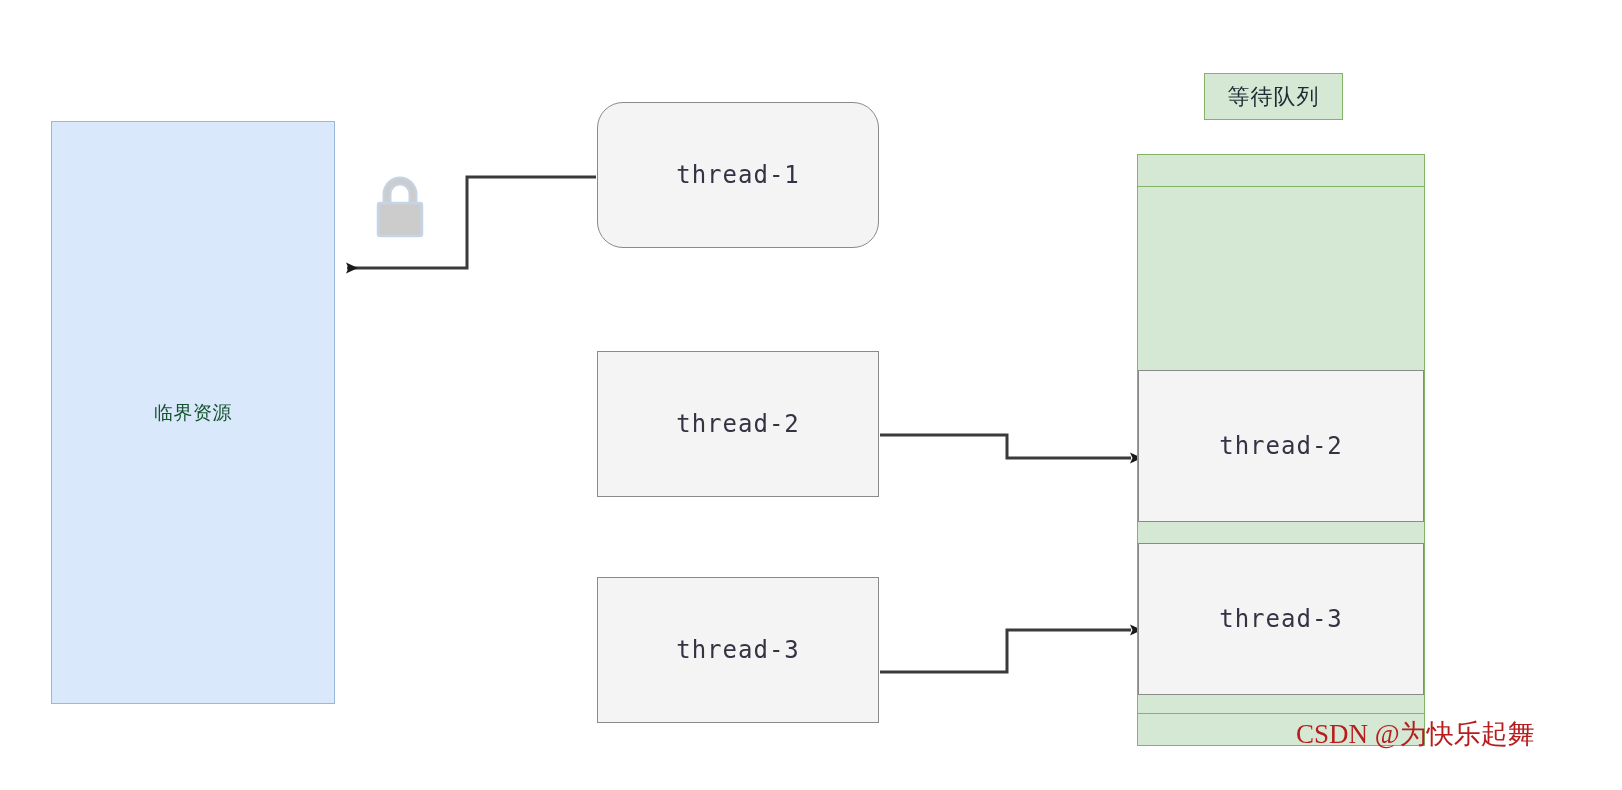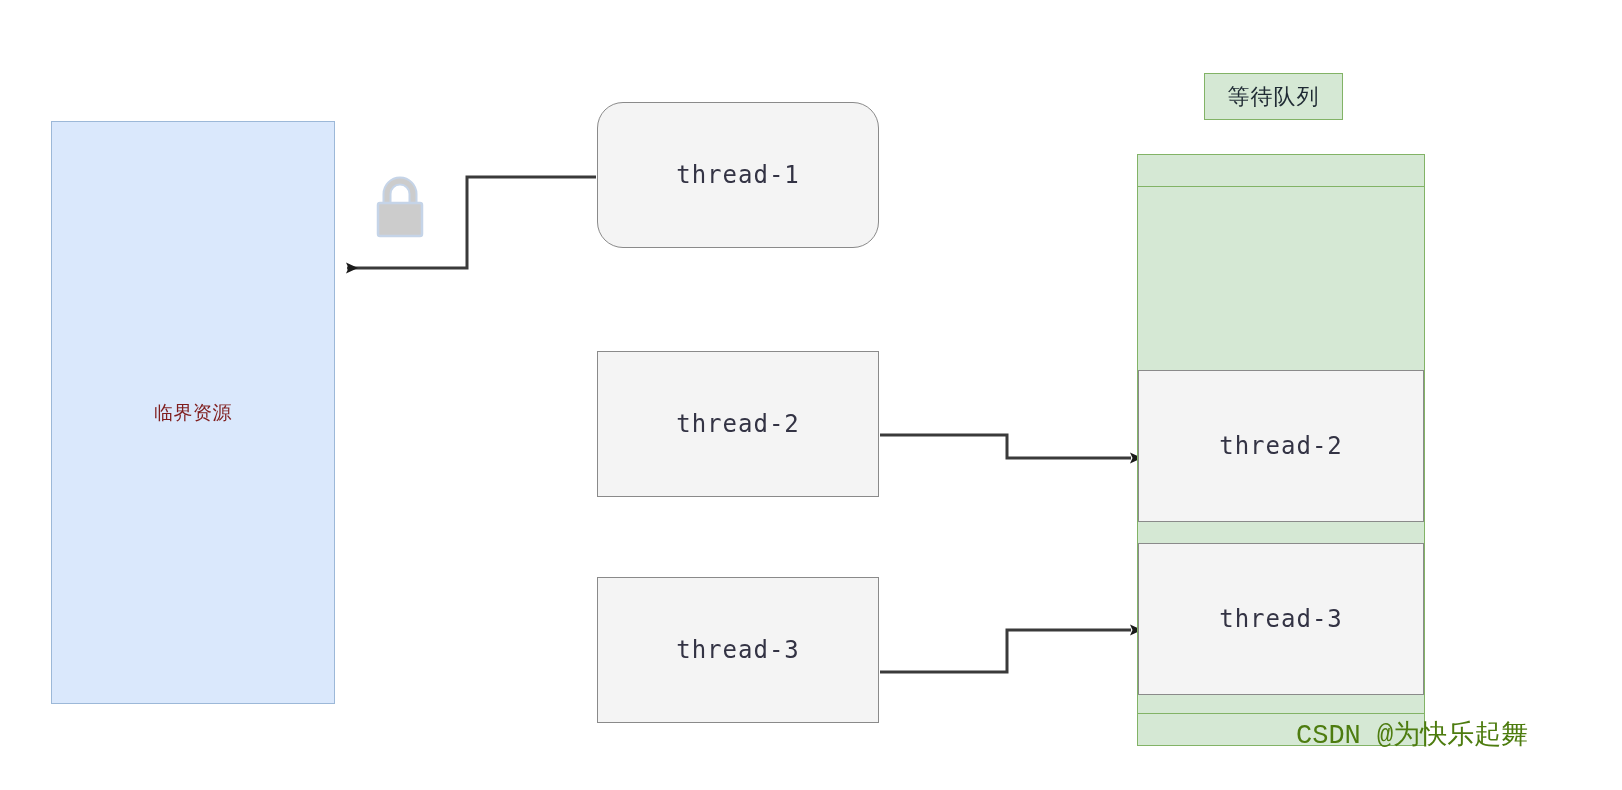--- a/index.html
+++ b/index.html
@@ -32,21 +32,21 @@
     left: 51px;
     top: 121px;
     width: 284px;
     height: 583px;
     background: #dae8fc;
     border: 1px solid #9cb8d8;
   }
   #critical-resource .label {
     font-family: "DejaVu Sans", "Liberation Sans", sans-serif;
     font-size: 19px;
-    color: #7f1d1d;
+    color: #14532d;
     letter-spacing: 0.5px;
   }
   
   .thread-box {
     background: #f4f4f4;
     border: 1.5px solid #8a8a8a;
   }
   .thread-box .label {
     font-family: "DejaVu Sans Mono", "Liberation Mono", monospace;
     font-size: 24px;
@@ -117,23 +117,23 @@
     left: 371px;
     top: 174px;
     width: 58px;
     height: 66px;
   }
   
   #watermark {
     position: absolute;
     left: 1296px;
     top: 716px;
-    font-family: Liberation Mono, monospace;
+    font-family: Liberation Serif, serif;
     font-size: 27px;
-    color: #4d7c0f;
+    color: #b91c1c;
     white-space: nowrap;
     pointer-events: none;
   }
 </style>
 </head>
 <body>
 
 <svg id="canvas" viewBox="0 0 1622 790" xmlns="http://www.w3.org/2000/svg">
   <defs>
     <marker id="arrow-left" markerWidth="13" markerHeight="13" refX="11" refY="6" orient="auto" markerUnits="userSpaceOnUse">

